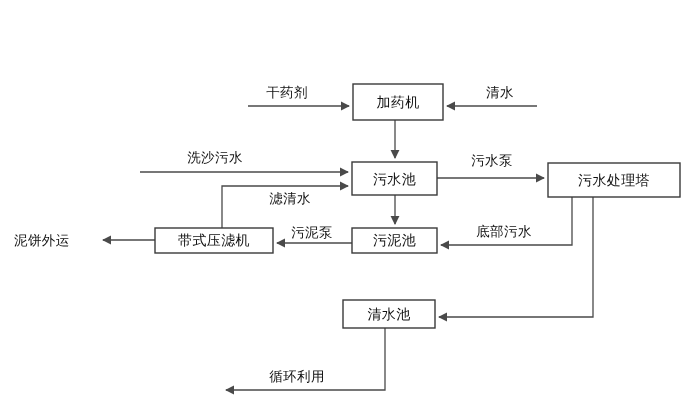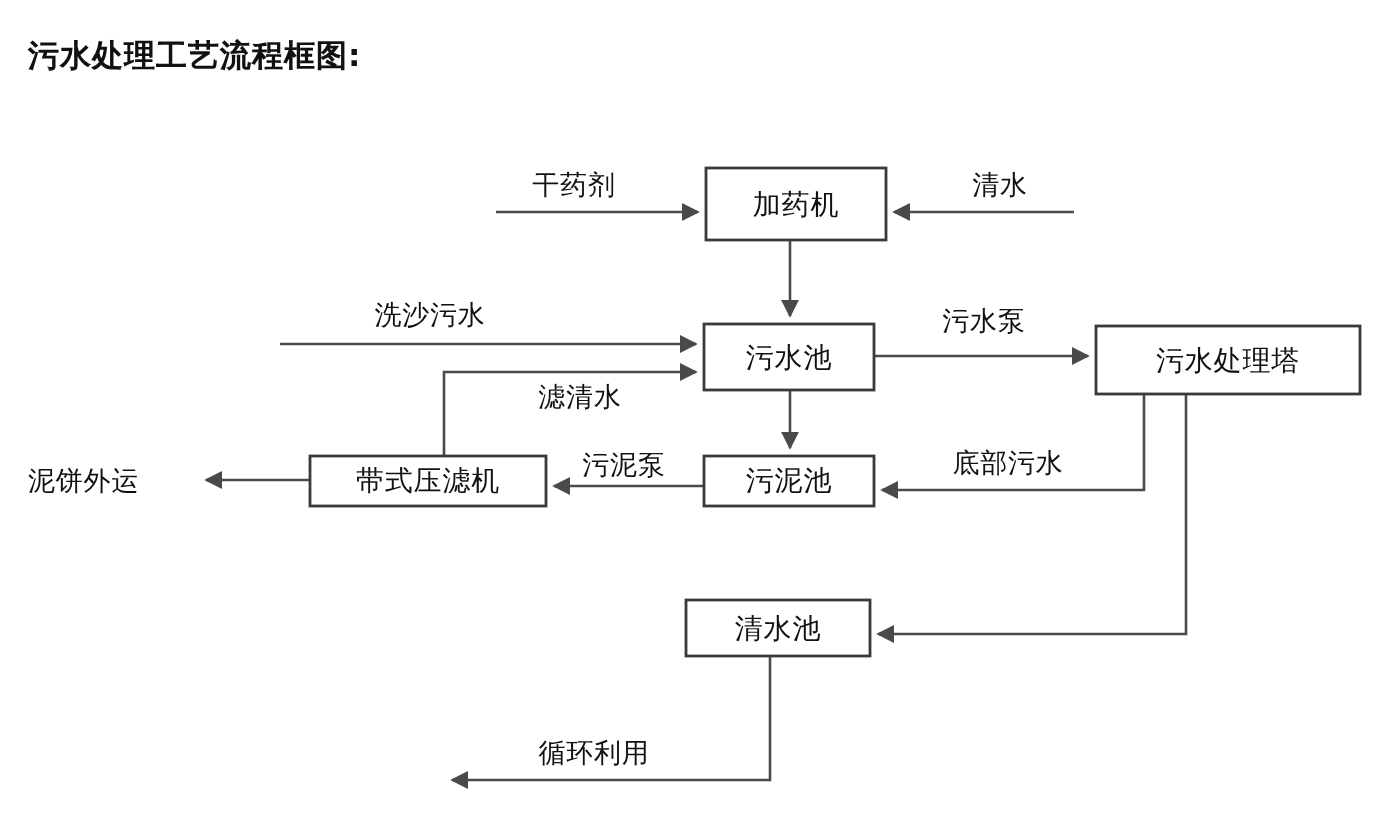--- a/index.html
+++ b/index.html
@@ -67,21 +67,20 @@
     font-size: 13.5px;
     fill: #111111;
     letter-spacing: 0.4px;
   }
 </style>
 </head>
 <body>
 
 <div id="page">
 
-  <div id="diagram-title">污水处理工艺流程框图:</div>
 
   <svg id="flow" viewBox="0 0 700 420" xmlns="http://www.w3.org/2000/svg">
     <defs>
       <marker id="arrow" viewBox="0 0 10 10" refX="9" refY="5" markerWidth="7" markerHeight="7" orient="auto-start-reverse">
         <path d="M 0 0 L 10 5 L 0 10 z" fill="#4a4a4a"></path>
       </marker>
     </defs>
 
     <line class="edge-line" x1="248" y1="106" x2="349" y2="106" marker-end="url(#arrow)"></line>
 

